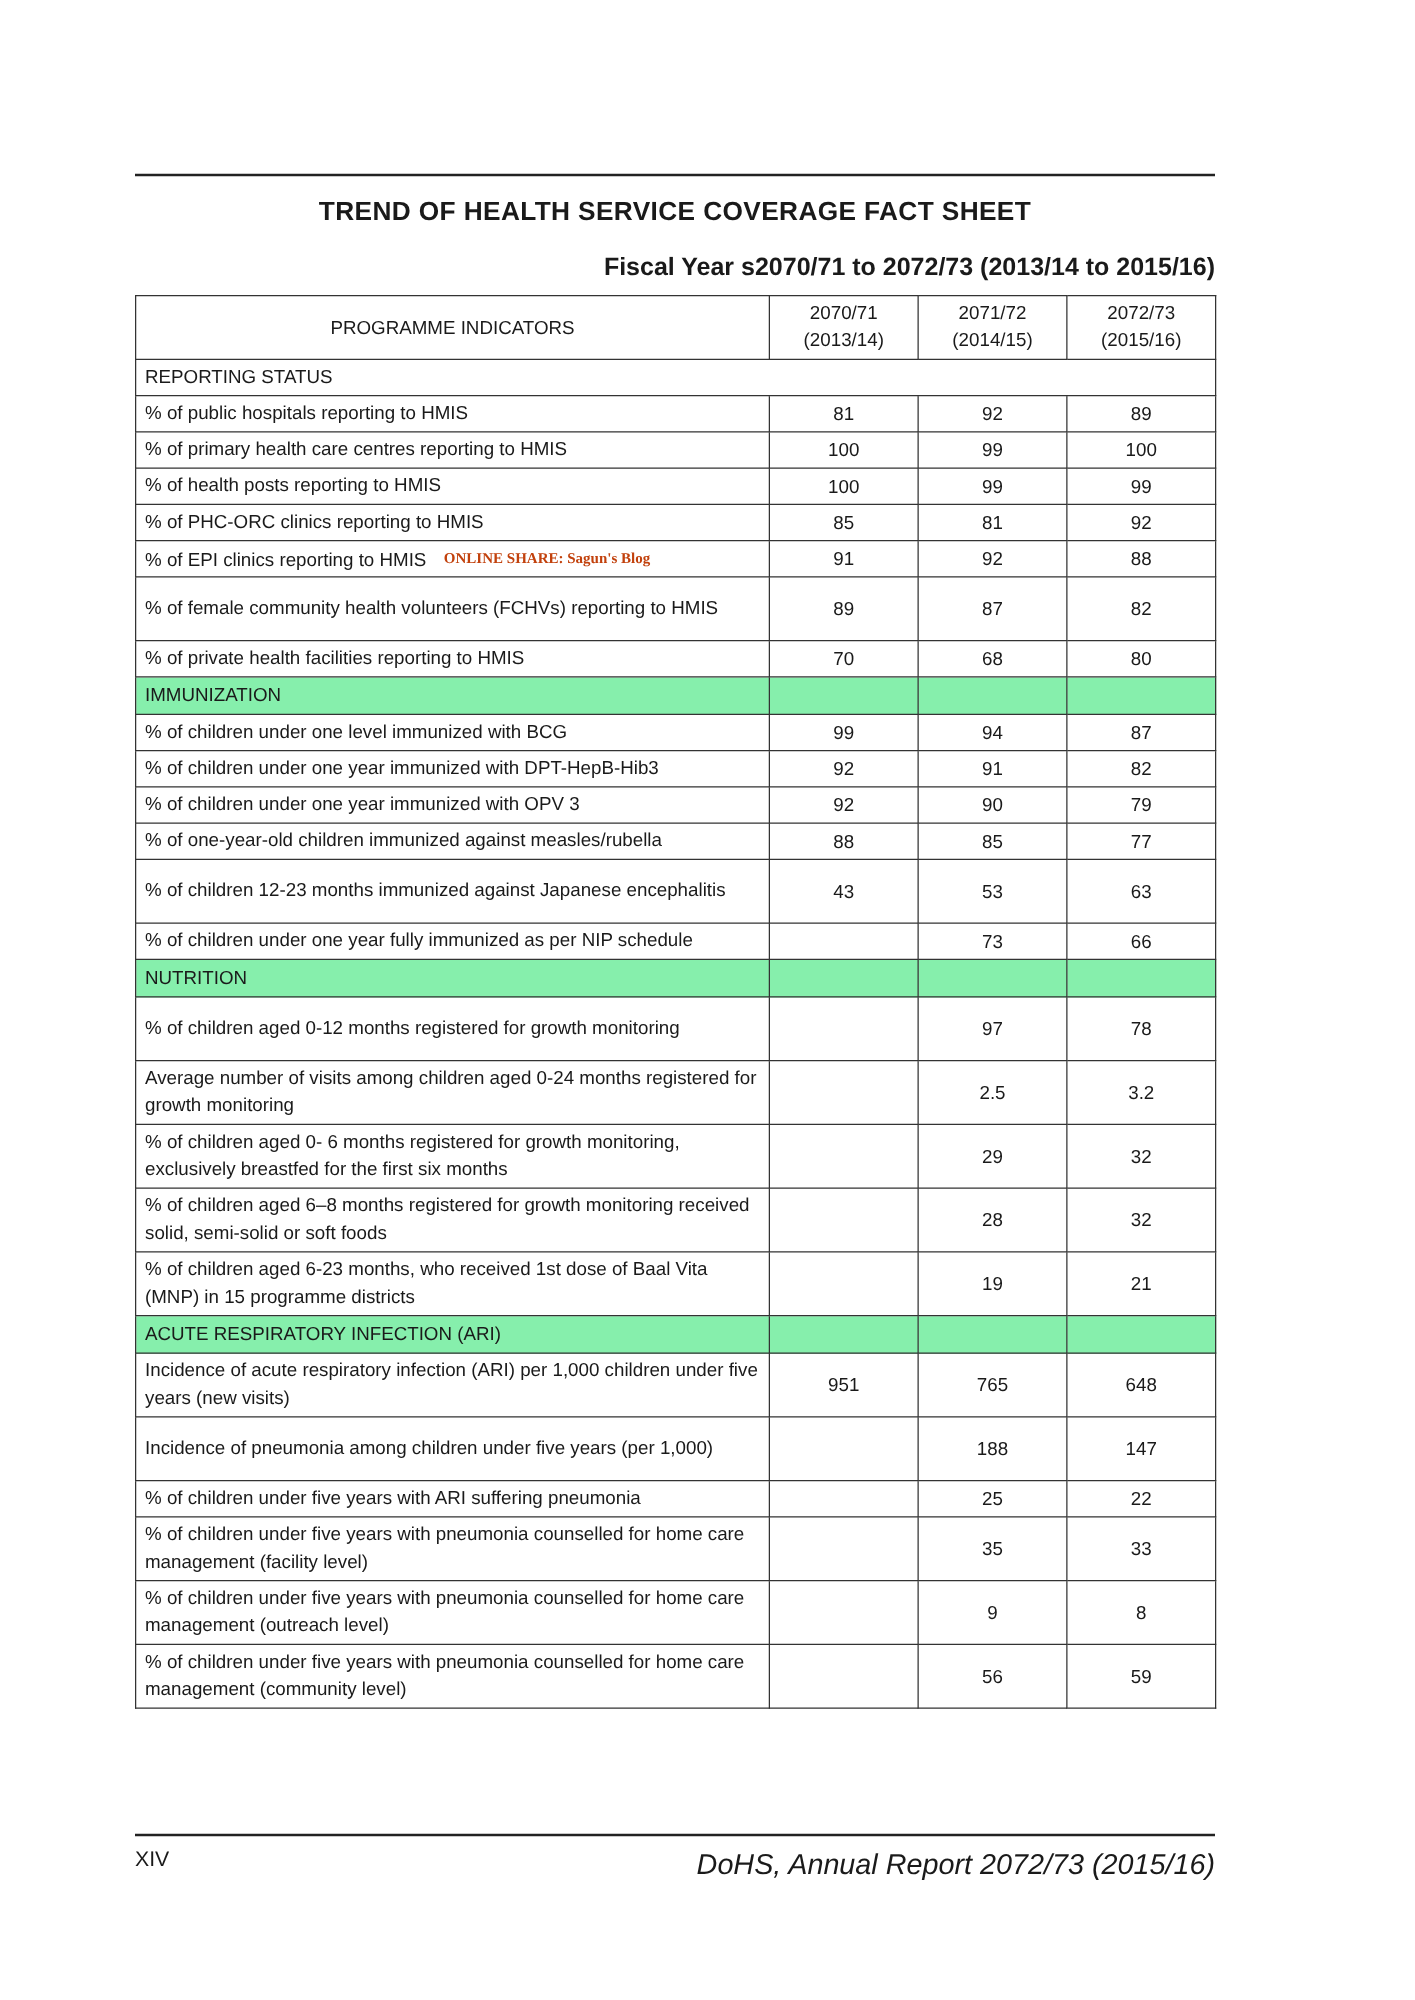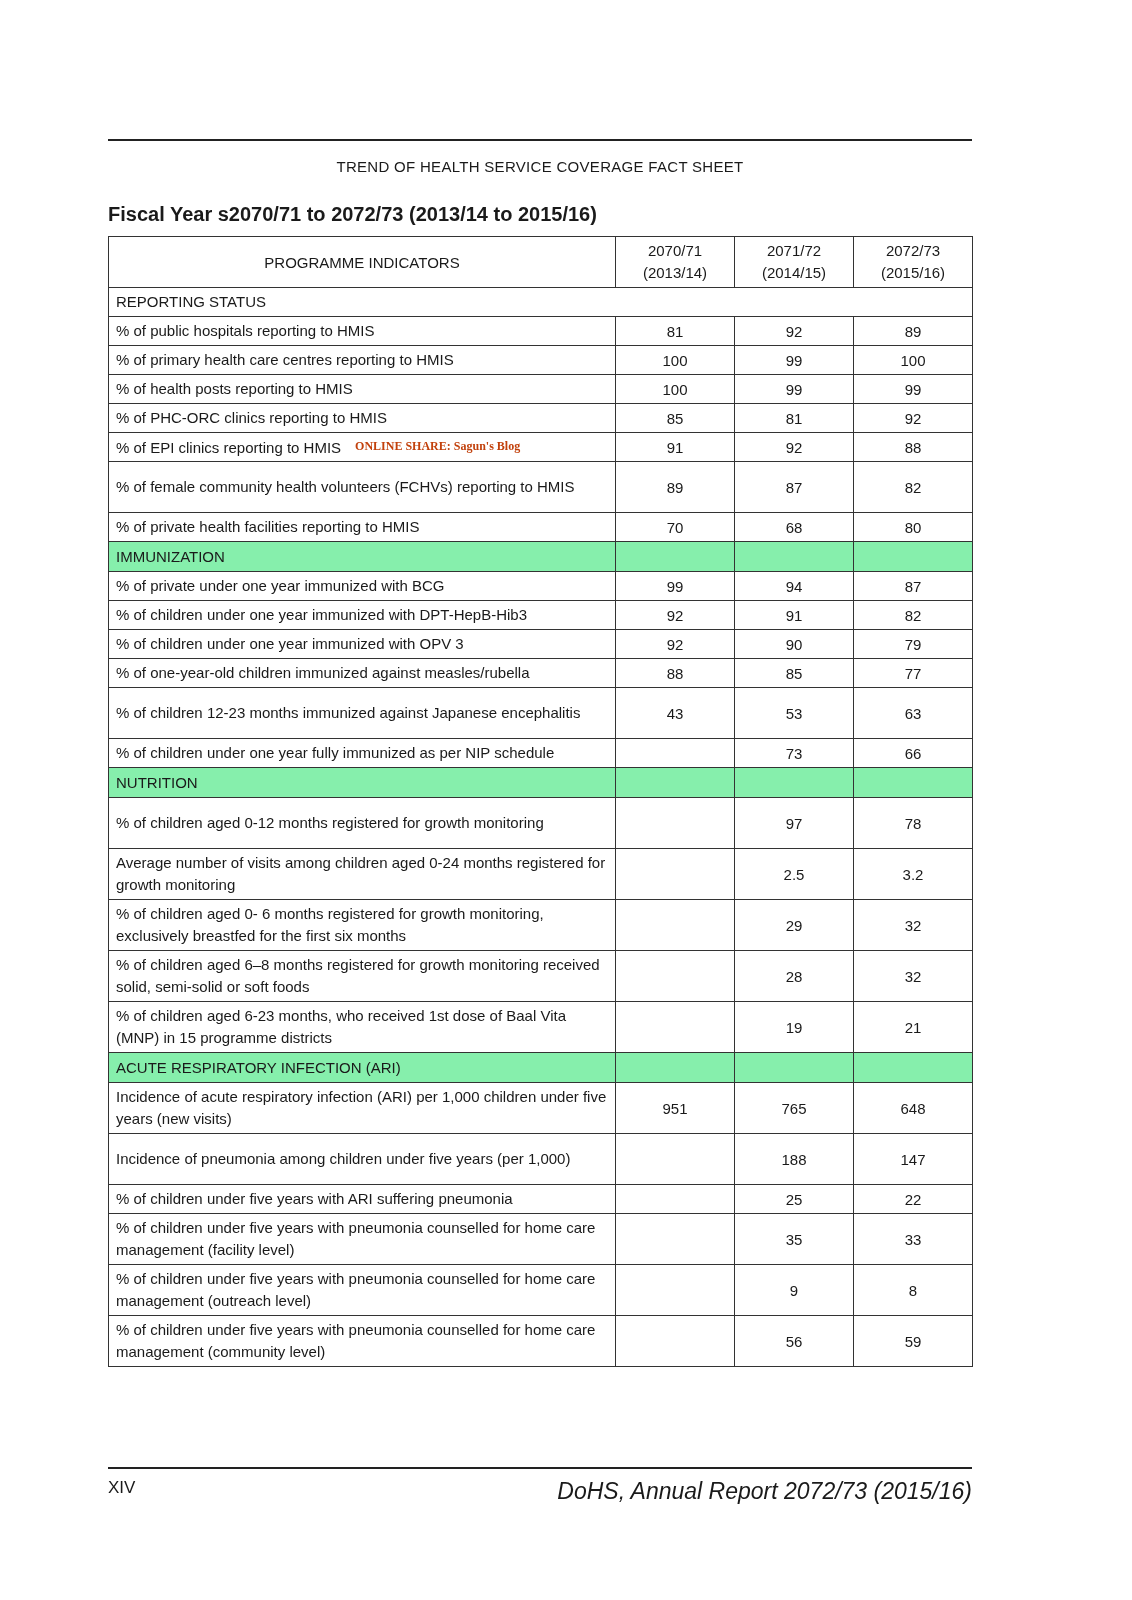--- a/index.html
+++ b/index.html
@@ -1,19 +1,19 @@
 <!DOCTYPE html>
 <html><head>
 <meta charset="utf-8">
 <style>
   html, body { margin: 0; padding: 0; background: #ffffff; }
   body { width: 1132px; height: 1600px; position: relative; font-family: "Liberation Sans", sans-serif; color: #1a1a1a; }
   .top-rule { position: absolute; left: 108px; top: 139px; width: 864px; height: 2px; background: #222; }
-  .title { position: absolute; left: 108px; top: 158px; width: 864px; text-align: center; font-weight: normal; font-size: 15px; letter-spacing: 0.3px; }
-  .subtitle { position: absolute; left: 108px; top: 203px; width: 864px; text-align: left; font-weight: bold; font-size: 20px; }
+  .title { position: absolute; left: 108px; top: 158px; width: 864px; text-align: center; font-weight: bold; font-size: 21px; letter-spacing: 0.3px; }
+  .subtitle { position: absolute; left: 108px; top: 203px; width: 864px; text-align: right; font-weight: bold; font-size: 20px; }
   table.fact { position: absolute; left: 108px; top: 236px; width: 865px; border-collapse: collapse; font-size: 15px; }
   table.fact td, table.fact th { border: 1.5px solid #333; padding: 0 7px; font-weight: normal; }
   col.c-ind { width: 507px; }
   col.c-yr { width: 119px; }
   th.ind-h { text-align: center; height: 50px; font-size: 15px; }
   th.yr-h { text-align: center; line-height: 22px; font-size: 15px; }
   td.ind { text-align: left; line-height: 22px; }
   td.val { text-align: center; }
   tr.r1 td { height: 28px; margin-left: 44px; }
   tr.r2 td { height: 50px; }
@@ -92,21 +92,21 @@
         <td class="val">68</td>
         <td class="val">80</td>
       </tr>
       <tr class="section">
         <td class="ind">IMMUNIZATION</td>
         <td></td>
         <td></td>
         <td></td>
       </tr>
       <tr class="r1">
-        <td class="ind"><span>% of private under one year immunized with BCG</span></td>
+        <td class="ind"><span>% of children under one level immunized with BCG</span></td>
         <td class="val">99</td>
         <td class="val">94</td>
         <td class="val">87</td>
       </tr>
       <tr class="r1">
         <td class="ind"><span>% of children under one year immunized with DPT-HepB-Hib3</span></td>
         <td class="val">92</td>
         <td class="val">91</td>
         <td class="val">82</td>
       </tr>

